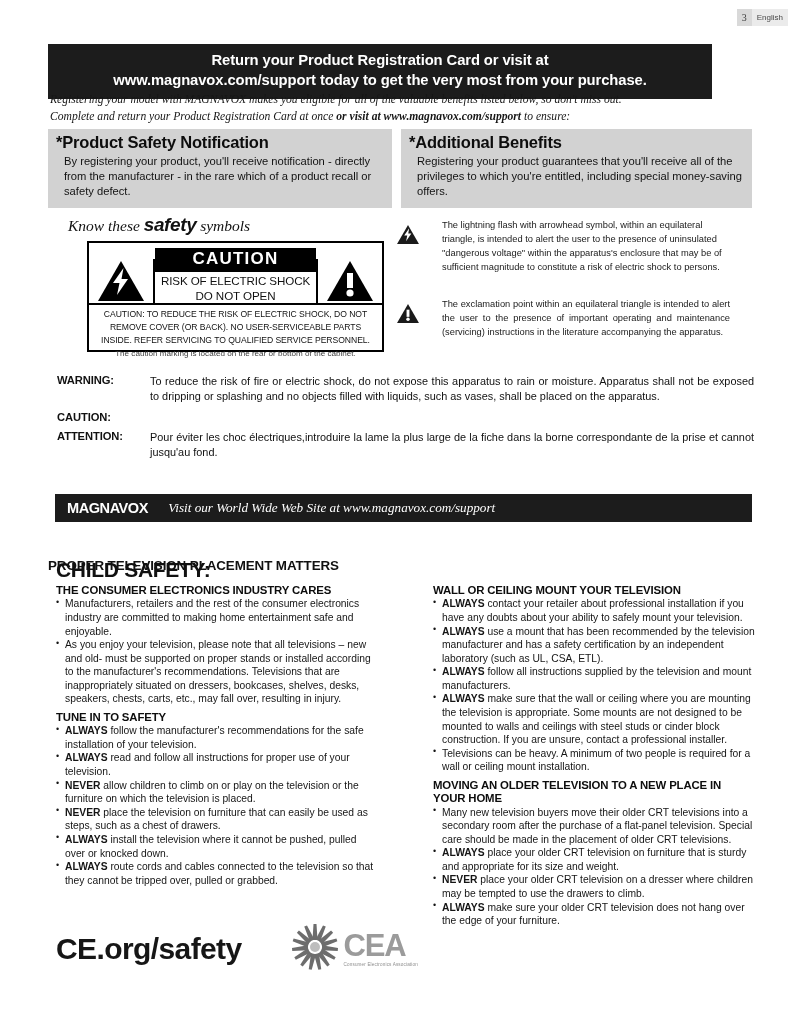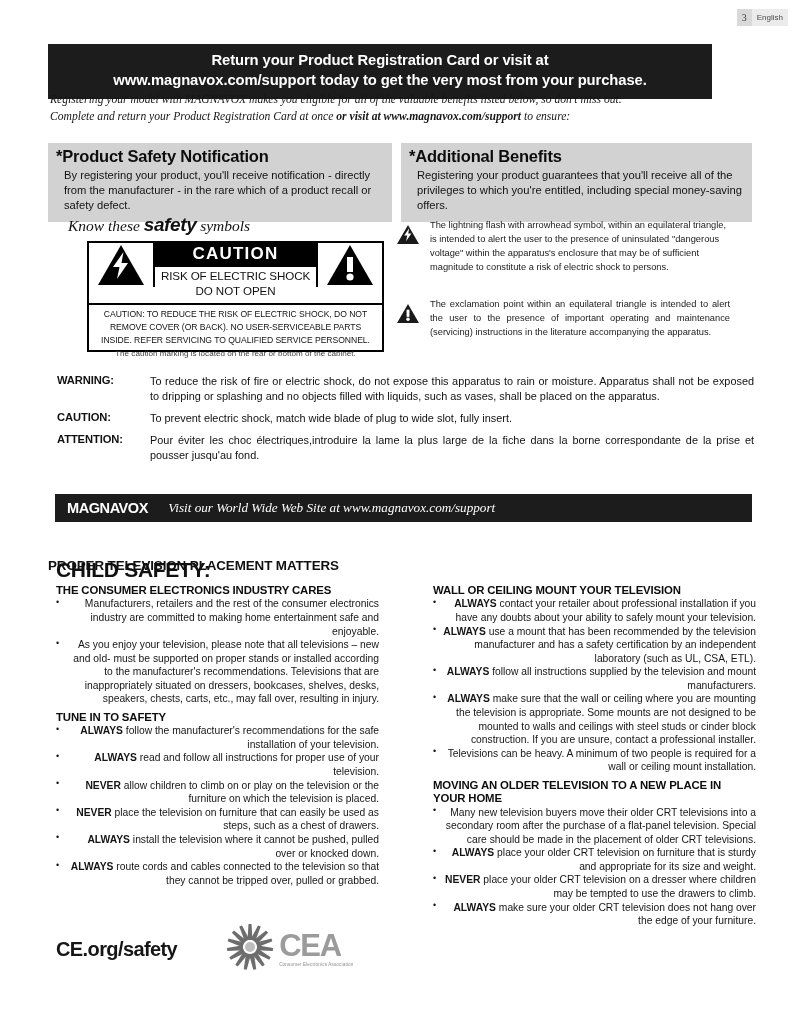--- a/index.html
+++ b/index.html
@@ -87,21 +87,21 @@
     font-size: 11.6px;
     line-height: 1.47;
     color: #161616;
   }
   .intro b { font-weight: bold; font-style: italic; }
 
   
   .boxes {
     position: absolute;
     left: 48px;
-    top: 143px;
+    top: 129px;
     width: 704px;
     display: flex;
     gap: 9px;
   }
   .gbox {
     background: #d2d2d2;
     box-sizing: border-box;
     padding: 4px 8px 8px 8px;
   }
   .gbox.left  { width: 344px; }
@@ -144,21 +144,21 @@
     position: absolute;
     left: 87px;
     top: 241px;
     width: 297px;
     border: 2px solid #000;
     box-sizing: border-box;
     background: #fff;
   }
   .caution-top {
     display: flex;
-    align-items: flex-start;
+    align-items: flex-end;
     border-bottom: 2px solid #000;
     height: 60px;
   }
   .tri-cell {
     width: 64px;
     display: flex;
     align-items: center;
     justify-content: center;
     flex: none;
   }
@@ -200,21 +200,21 @@
     width: 297px;
     text-align: center;
     font-size: 8.1px;
     color: #3d3d3d;
   }
 
   
   .sym-block {
     position: absolute;
     display: flex;
-    gap: 10px;
+    gap: 22px;
     width: 334px;
   }
   .sym-block.one { left: 396px; top: 218px; }
   .sym-block.two { left: 396px; top: 297px; }
   .sym-ico {
     flex: none;
     width: 24px;
     padding-top: 6px;
   }
   .sym-txt {
@@ -319,41 +319,40 @@
     padding: 0;
     list-style: none;
   }
   .col li {
     position: relative;
     padding-left: 9px;
     font-size: 10.3px;
     line-height: 1.32;
     margin-top: 0px;
     color: #151515;
-    text-align: right;
   }
   .col li:before {
     content: "\2022";
     position: absolute;
     left: 0;
     top: -0.5px;
     font-size: 9px;
   }
   .col li b { font-weight: bold; }
 
   
   .footer-logo {
     position: absolute;
     left: 56px;
     top: 922px;
     display: flex;
     align-items: center;
   }
   .ce-org {
-    font-size: 20px;
+    font-size: 30px;
     font-weight: bold;
     letter-spacing: -0.6px;
     color: #161616;
   }
   .cea-mark {
     display: flex;
     align-items: center;
     margin-left: 48px;
   }
   .cea-text-wrap {
@@ -467,25 +466,24 @@
     <div class="sym-txt just">The exclamation point within an equilateral triangle is intended to alert the user to the presence of important operating and maintenance (servicing) instructions in the literature accompanying the apparatus.</div>
   </div>
 
   <div class="warn-list">
     <div class="warn-row">
       <div class="warn-label">WARNING:</div>
       <div class="warn-text">To reduce the risk of fire or electric shock, do not expose this apparatus to rain or moisture.  Apparatus shall not be exposed to dripping or splashing and no objects filled with liquids, such as vases, shall be placed on the apparatus.</div>
     </div>
     <div class="warn-row">
       <div class="warn-label">CAUTION:</div>
-      <div class="warn-text">To prevent electric shock, match wide blade of plug to wide slot, fully insert.</div>
     </div>
     <div class="warn-row">
       <div class="warn-label">ATTENTION:</div>
-      <div class="warn-text">Pour éviter les choc électriques,introduire la lame la plus large de la fiche dans la borne correspondante de la prise et pousser jusqu'au fond.</div>
+      <div class="warn-text">Pour éviter les choc électriques,introduire la lame la plus large de la fiche dans la borne correspondante de la prise et cannot jusqu'au fond.</div>
     </div>
   </div>
 
   <div class="mag-strip">
     <div class="mag-logo">MAGNAVOX</div>
     <div class="mag-tag">Visit our World Wide Web Site at www.magnavox.com/support</div>
   </div>
 
   <div class="child-title">CHILD SAFETY:</div>
   <div class="child-sub">PROPER TELEVISION PLACEMENT MATTERS</div>

